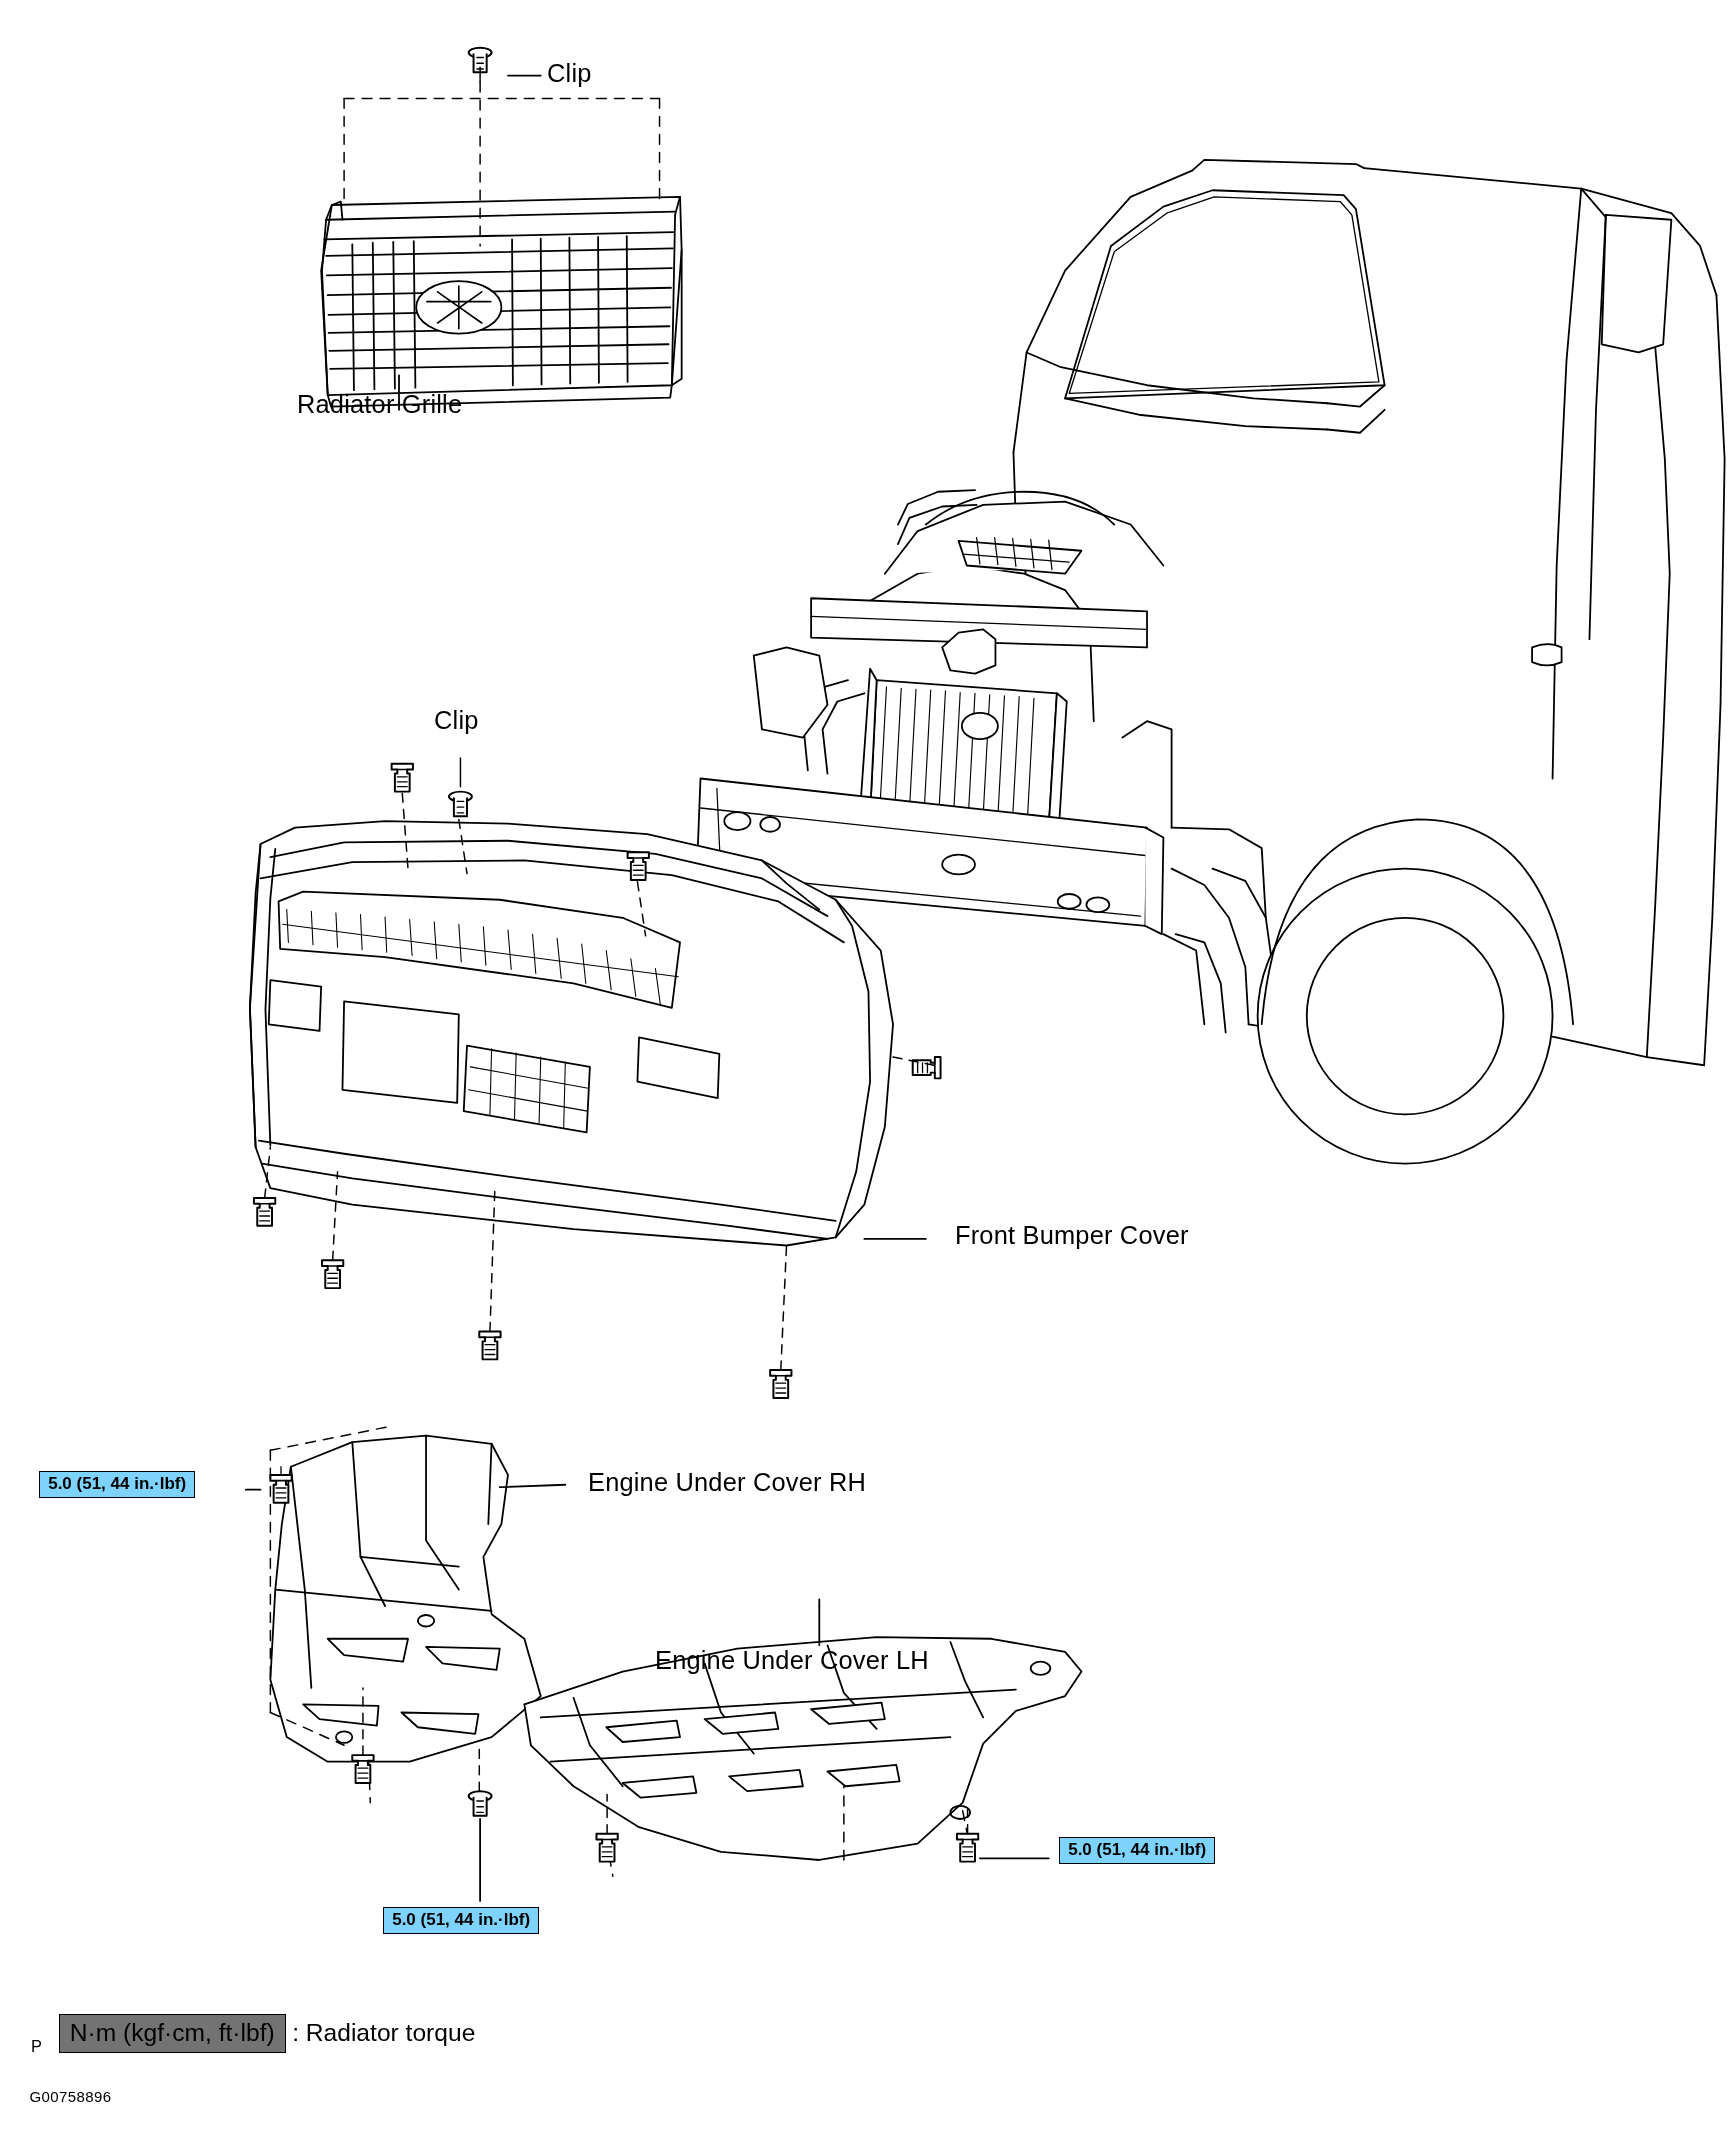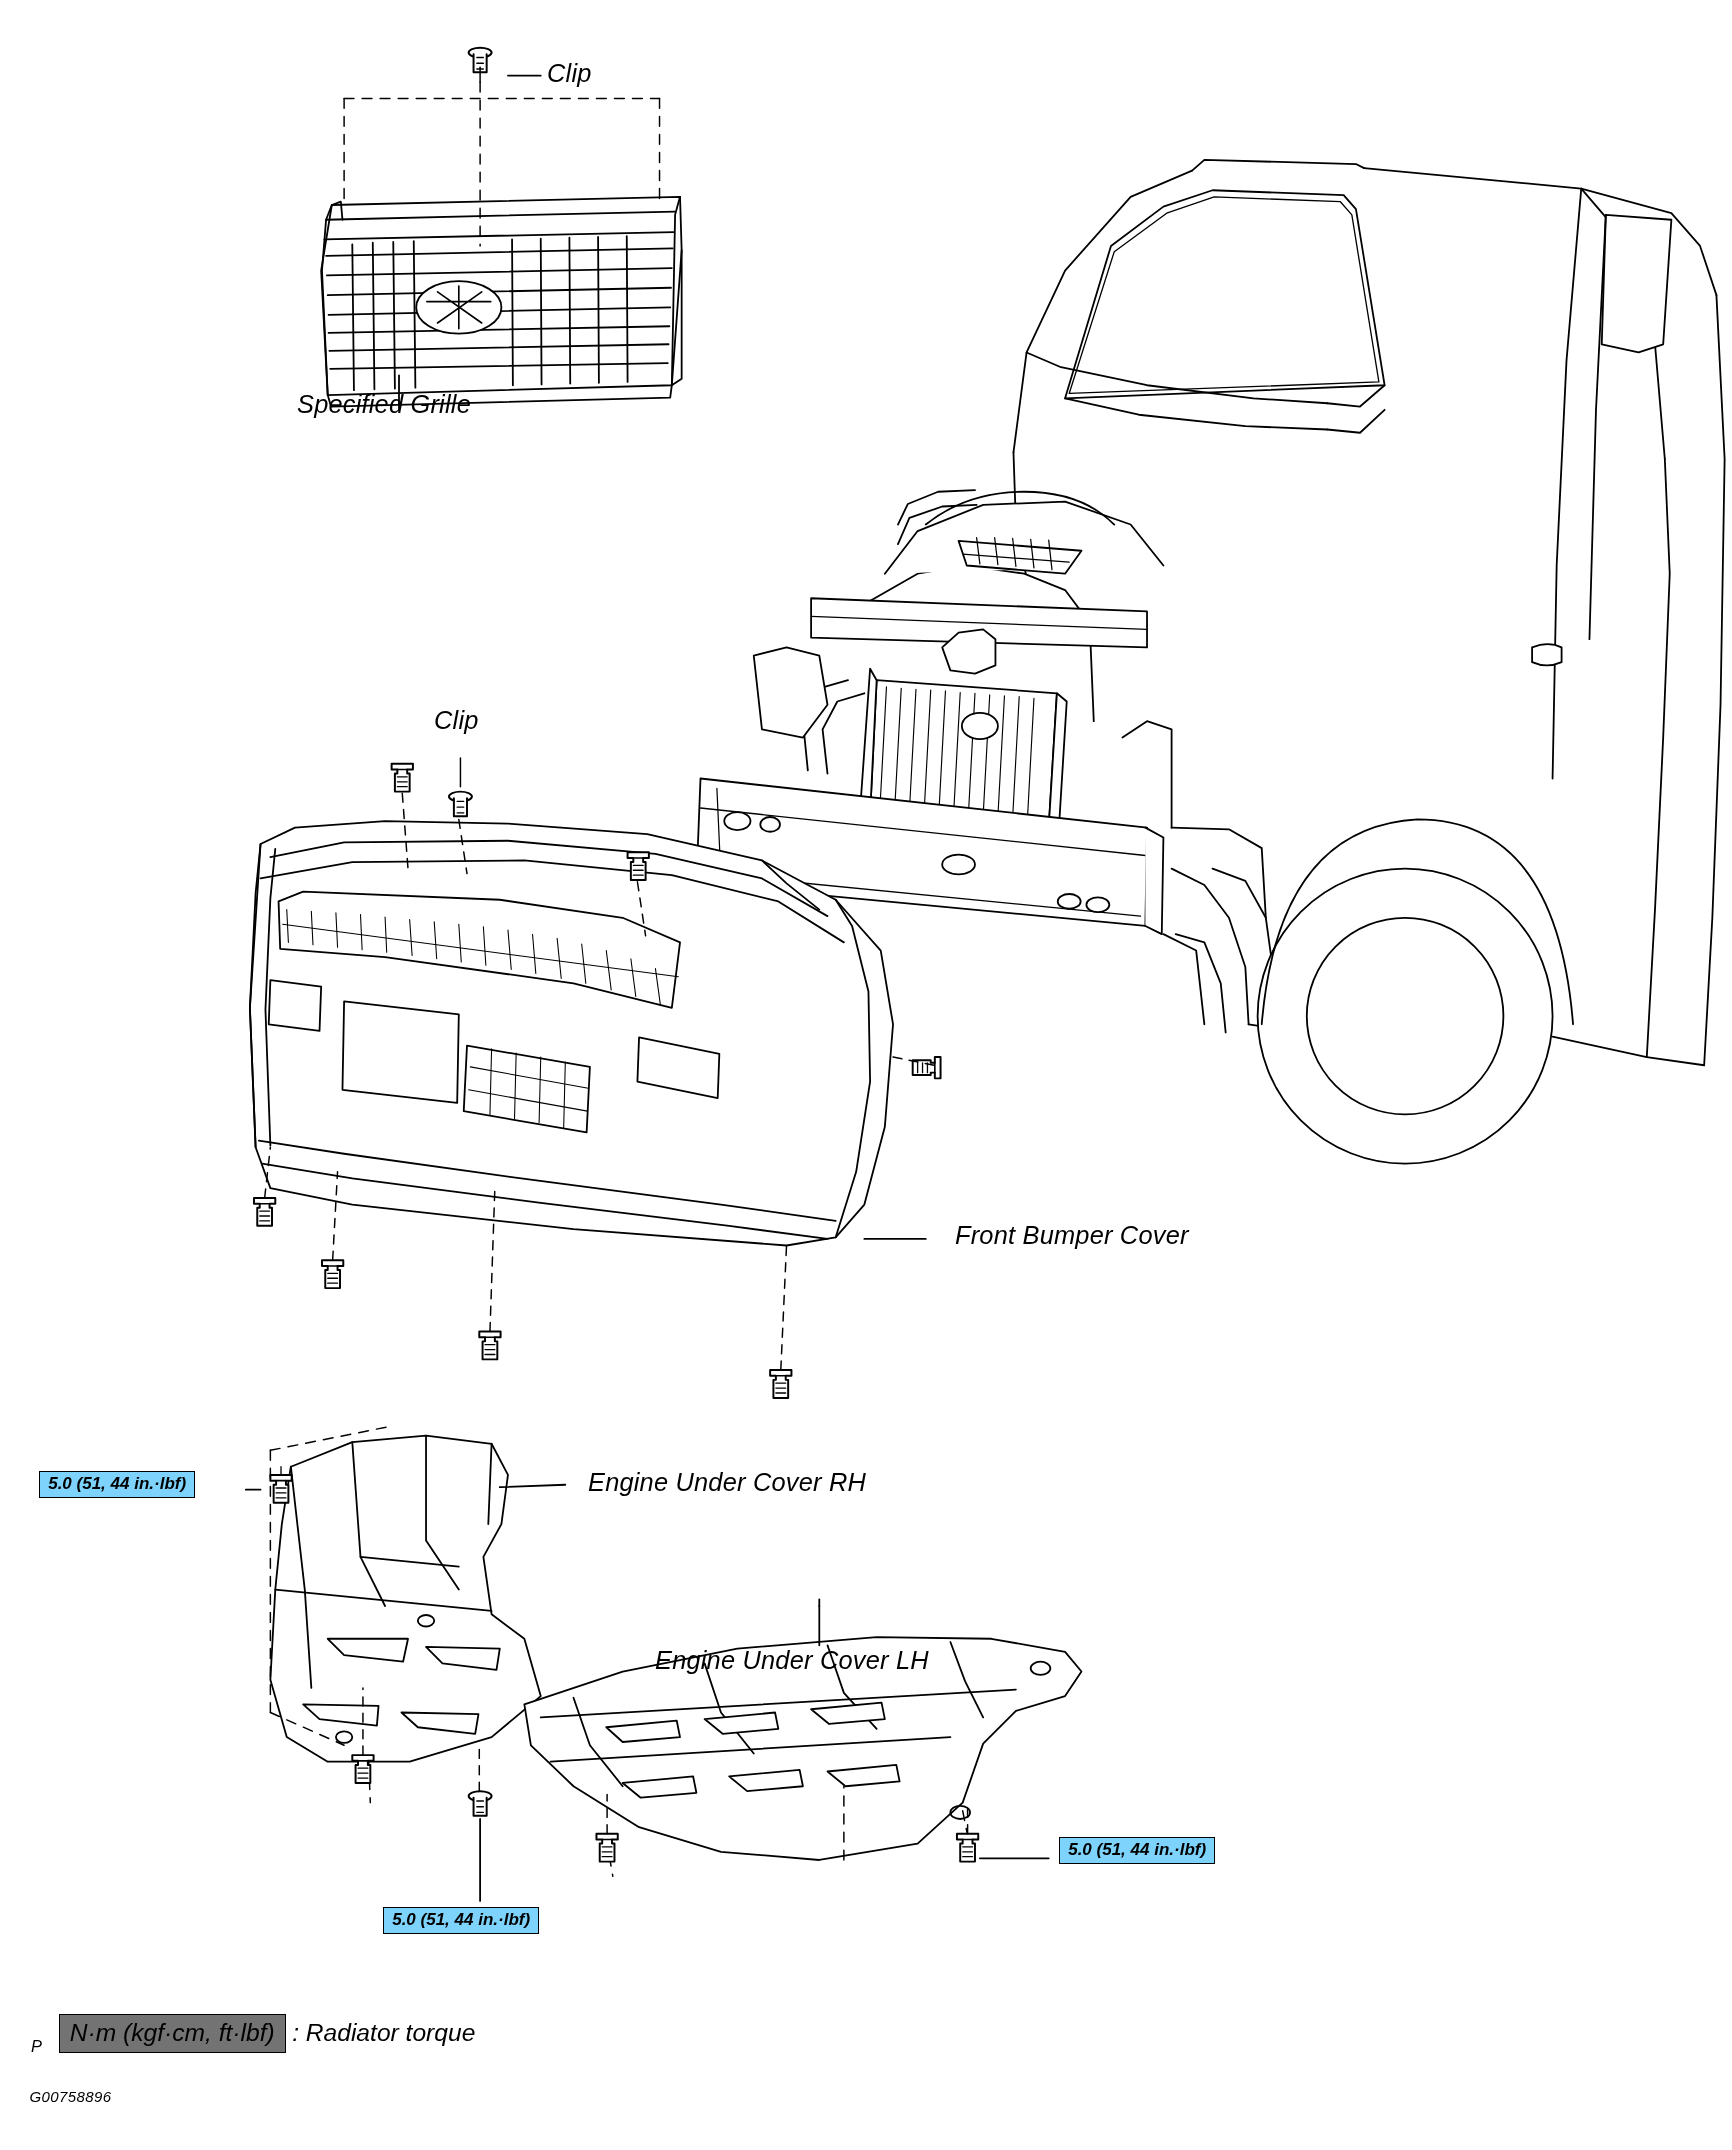--- a/index.html
+++ b/index.html
@@ -13,21 +13,20 @@
     position: relative;
     font-family: "Liberation Sans", sans-serif;
     color: #000000;
     overflow: hidden;
   }
   #diagram-root {
     position: absolute;
     left: 0; top: 0;
     width: 1720px;
     height: 2151px;
-    font-style: italic;
   }
   svg.art {
     position: absolute;
     left: 0; top: 0;
     width: 1732px;
     height: 2151px;
   }
   .lbl {
     position: absolute;
     font-family: "Liberation Sans", sans-serif;
@@ -413,21 +412,21 @@
       <path d="M741,2238 L741,2190" stroke-dasharray="11 9" stroke-width="1.8"></path>
       <path d="M1181,2238 L1181,2200" stroke-dasharray="11 9" stroke-width="1.8"></path>
 
       <path d="M1196,2268 L1280,2268" stroke-width="2.2"></path>
 
     </g>
   </svg>
 
   <div class="lbl" style="left:547px; top:59px;">Clip</div>
 
-  <div class="lbl" style="left:297px; top:390px;">Specified Grille</div>
+  <div class="lbl" style="left:297px; top:390px;">Radiator Grille</div>
 
   <div class="lbl" style="left:434px; top:706px;">Clip</div>
 
   <div class="lbl" style="left:934px; top:1221px;margin-left:21px;">Front Bumper Cover</div>
 
   <div class="lbl" style="left:588px; top:1468px;">Engine Under Cover RH</div>
 
   <div class="lbl" style="left:655px; top:1646px;">Engine Under Cover LH</div>
 
   <div class="torque-box" style="left:39px; top:1471px;">5.0 (51, 44 in.·lbf)</div>

